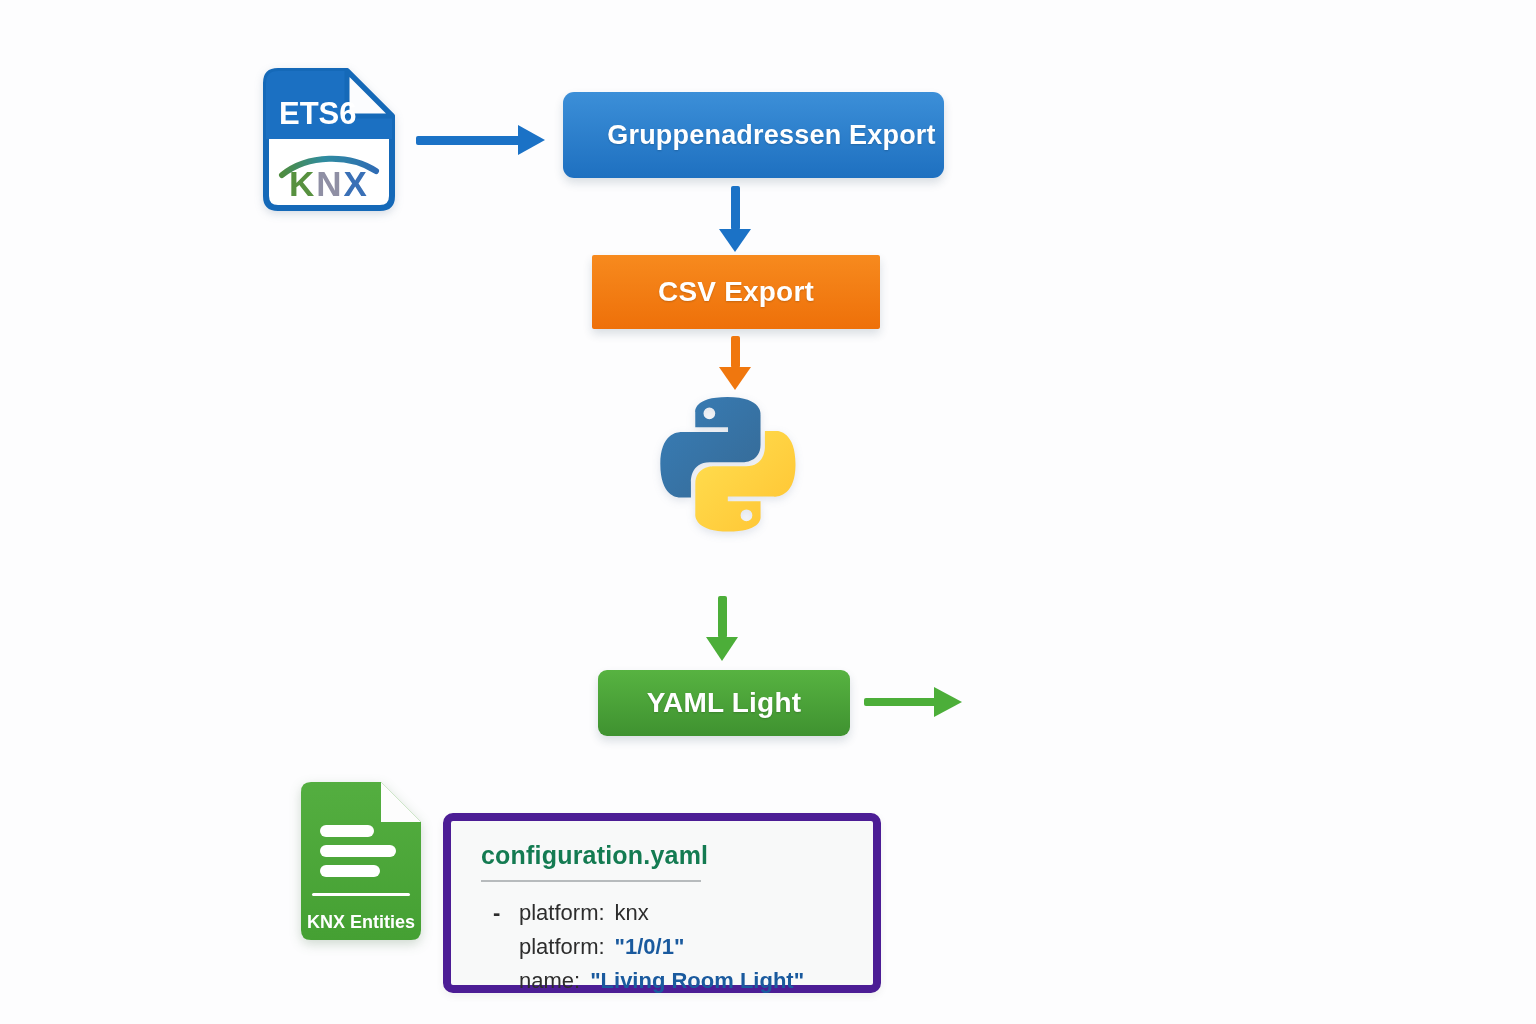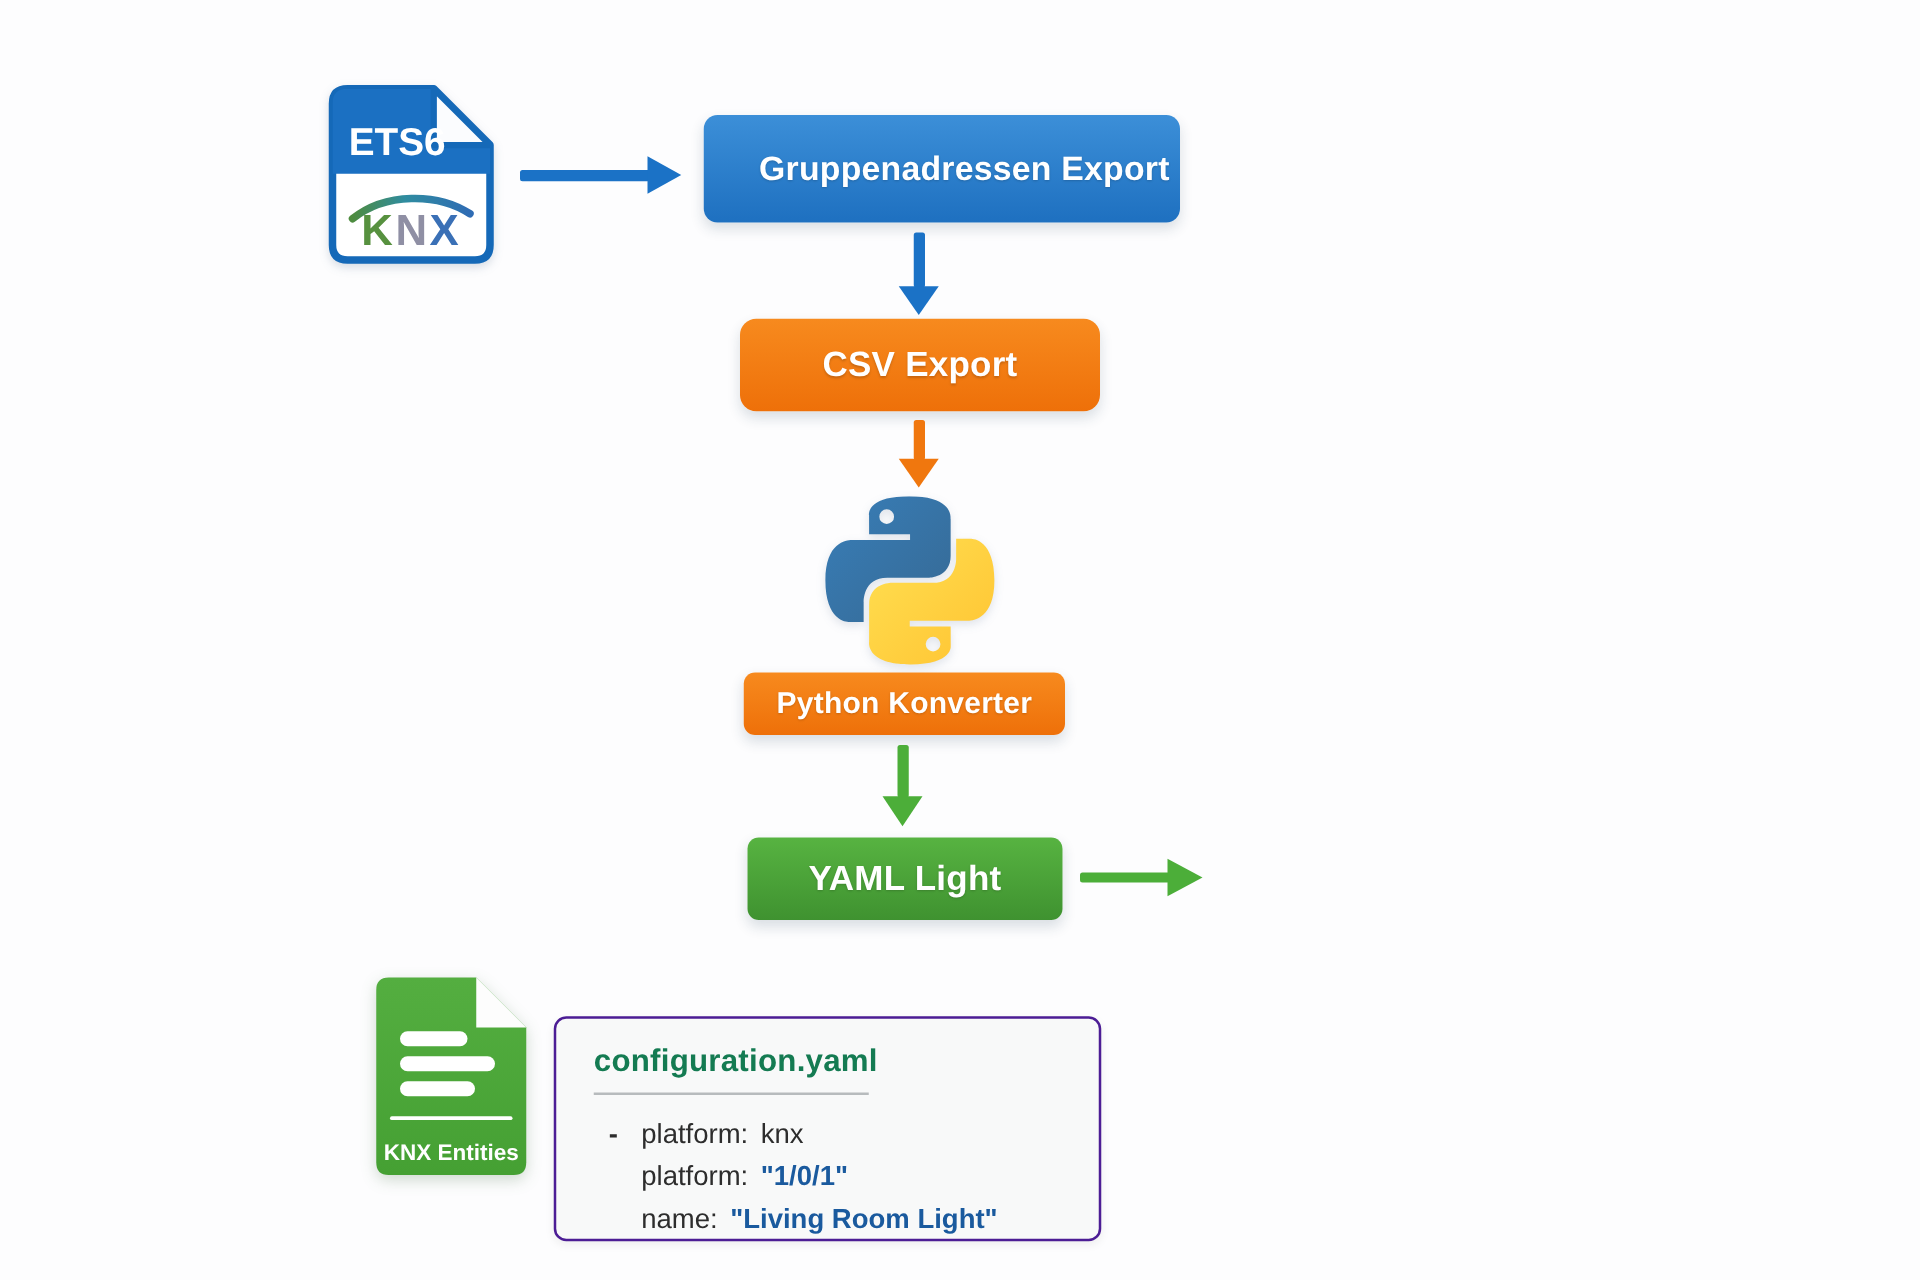--- a/index.html
+++ b/index.html
@@ -23,21 +23,21 @@
   }
   .node-grp{
     left:563px;top:52px;width:345px;height:86px;font-size:27px;
     background:linear-gradient(180deg,var(--blue-top,#3c8fd8),var(--blue-bottom,#1e70c0));
     border-radius:11px;
     padding-left:36px;
   }
   .node-csv{
     left:592px;top:215px;width:288px;height:74px;font-size:28px;
     background:linear-gradient(180deg,var(--orange-top,#f78a1e),var(--orange-bottom,#ee7009));
-    border-radius:13px;
+    border-radius:2px;
   }
   .node-pyk{
     left:595px;top:498px;width:257px;height:50px;font-size:24px;
     background:linear-gradient(180deg,var(--orange-top,#f78a1e),var(--orange-bottom,#ee7009));
     border-radius:9px;
   }
   .node-yaml{
     left:598px;top:630px;width:252px;height:66px;font-size:28px;
     background:linear-gradient(180deg,var(--green-top,#57b341),var(--green-bottom,#3f9230));
     border-radius:9px;
@@ -69,21 +69,21 @@
   .ets6-icon{position:absolute;left:262px;top:27px;width:134px;height:145px;
     filter:drop-shadow(0 3px 4px rgba(40,70,110,.18));}
   .python-icon{position:absolute;left:660px;top:357px;width:136px;height:135px;
     filter:drop-shadow(0 3px 4px rgba(40,70,110,.14));}
   .entities-icon{position:absolute;left:299px;top:740px;width:124px;height:162px;
     filter:drop-shadow(0 4px 6px rgba(40,90,40,.22));}
 
   
   .code-panel{
     position:absolute;left:443px;top:773px;width:438px;height:180px;
-    background:#f8f9f9;border:2px solid #4c1d95;border-radius:10px;
+    background:#f8f9f9;border:8px solid #4c1d95;border-radius:10px;
     box-sizing:border-box;box-shadow:0 3px 8px rgba(0,0,0,.06);
     padding:20px 12px 0 30px;
   }
   .code-title{
     font-size:25px;font-weight:bold;color:var(--code-title-green,#147b52);
     letter-spacing:.2px;
   }
   .code-underline{width:220px;height:2px;background:#b7bbbd;margin-top:10px;}
   .code-lines{margin-top:14px;font-size:22px;line-height:34px;color:var(--code-text,#2d2d2d);}
   .code-line .dash{display:inline-block;width:26px;margin-left:12px;font-weight:bold;}
@@ -148,23 +148,20 @@
       </linearGradient>
       <linearGradient id="pyYellow" x1="0" y1="0" x2="1" y2="1">
         <stop offset="0" stop-color="var(--python-yellow-top,#ffe052)"></stop>
         <stop offset="1" stop-color="var(--python-yellow-bottom,#ffc331)"></stop>
       </linearGradient>
     </defs>
     <path fill="url(#pyBlue)" d="M126.916.072c-64.832 0-60.784 28.115-60.784 28.115l.072 29.128h61.868v8.745H41.631S.145 61.355.145 126.77c0 65.417 36.21 63.097 36.21 63.097h21.61v-30.356s-1.165-36.21 35.632-36.21h61.362s34.475.557 34.475-33.319V33.97S194.67.072 126.916.072zM92.802 19.66a11.12 11.12 0 0 1 11.13 11.13 11.12 11.12 0 0 1-11.13 11.13 11.12 11.12 0 0 1-11.13-11.13 11.12 11.12 0 0 1 11.13-11.13z"></path>
     <path fill="url(#pyYellow)" d="M128.757 254.126c64.832 0 60.784-28.115 60.784-28.115l-.072-29.127H127.6v-8.745h86.441s41.486 4.705 41.486-60.712c0-65.416-36.21-63.096-36.21-63.096h-21.61v30.355s1.165 36.21-35.632 36.21h-61.362s-34.475-.557-34.475 33.32v56.013s-5.235 33.897 62.518 33.897zm34.114-19.586a11.12 11.12 0 0 1-11.13-11.13 11.12 11.12 0 0 1 11.13-11.131 11.12 11.12 0 0 1 11.13 11.13 11.12 11.12 0 0 1-11.13 11.13z"></path>
   </svg>
 
-  <div class="node node-pyk">
-    <span>Python Konverter</span>
-  </div>
 
   <div>
     <div class="shaft-v green-fill" style="left:718px;top:556px;height:42px;"></div>
     <div class="head-down green-head-d" style="left:706px;top:597px;"></div>
   </div>
 
   <div class="node node-yaml">
     <span>YAML Light</span>
   </div>
 

